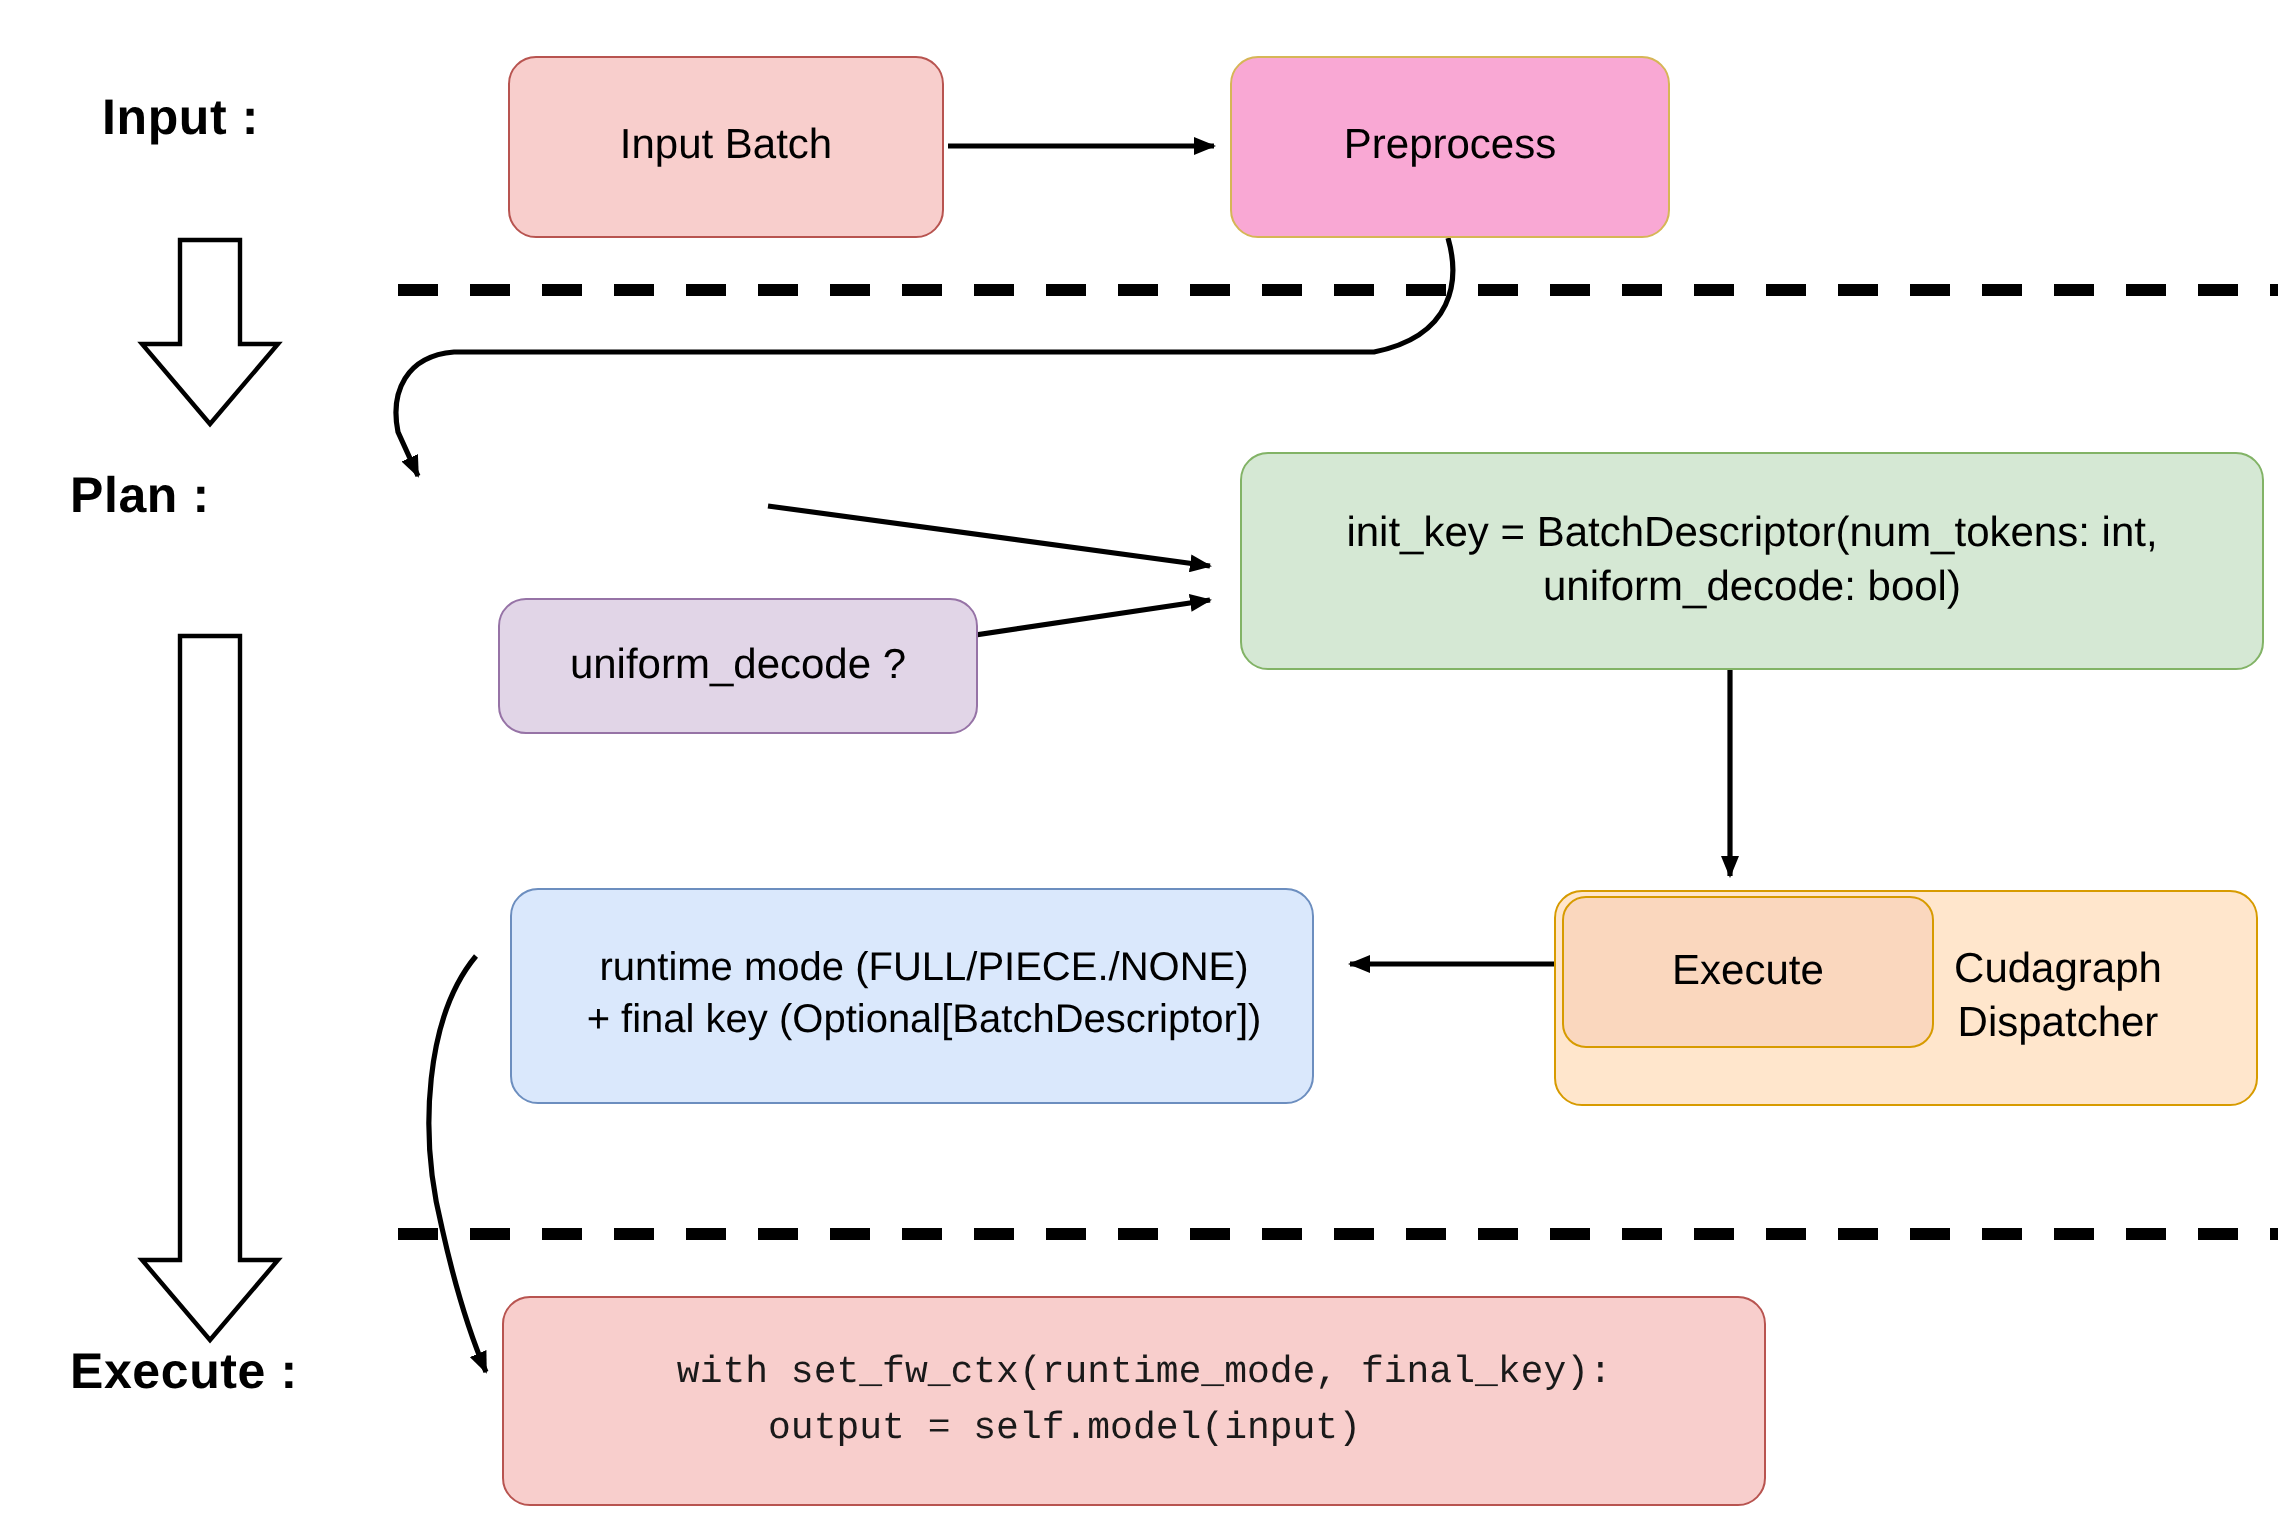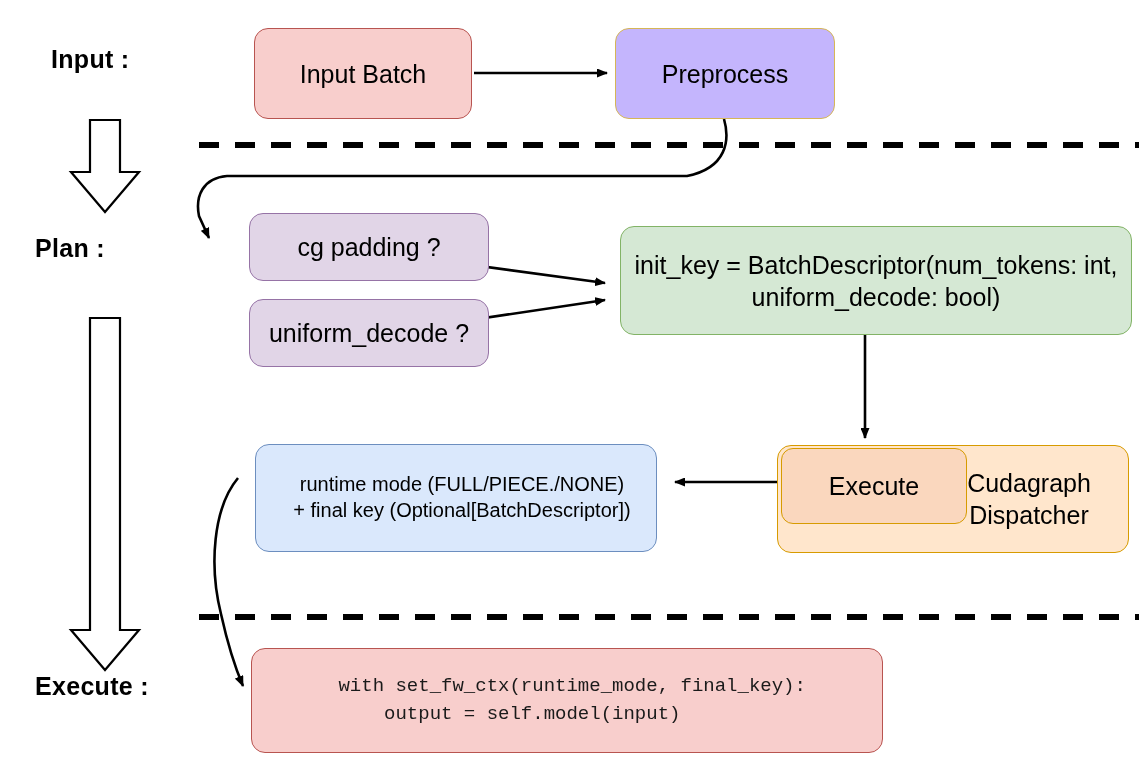--- a/index.html
+++ b/index.html
@@ -35,41 +35,41 @@
   }
   .node {
     position: absolute;
     box-sizing: border-box;
     border-radius: 14px;
     display: flex;
     align-items: center;
     justify-content: center;
     text-align: center;
     font-family: "Liberation Sans", sans-serif;
-    font-size: 25px;
+    font-size: 21px;
     color: #000000;
     line-height: 1.28;
     padding: 4px 8px;
   }
   .node.code {
     font-family: "Liberation Mono", monospace;
     font-size: 19px;
     justify-content: flex-start;
     text-align: left;
     white-space: pre;
     line-height: 1.45;
     padding-left: 18px;
     color: #1a1a1a;
   }
   .node-pink {
     background: #f8cecc;
     border: 1.6px solid #b85450;
   }
   .node-yellow {
-    background: #c4b5fd;
+    background: #f9a8d4;
     border: 1.6px solid #d6b656;
   }
   .node-purple {
     background: #e1d5e7;
     border: 1.6px solid #9673a6;
   }
   .node-green {
     background: #d5e8d4;
     border: 1.6px solid #82b366;
   }
@@ -127,23 +127,20 @@
   <div class="stage-label" style="left:8px; top:672px;">Execute :</div>
 
   <div class="node node-pink" style="left:227px; top:28px; width:218px; height:91px;">
     <span class="txt">Input Batch</span>
   </div>
 
   <div class="node node-yellow" style="left:588px; top:28px; width:220px; height:91px;">
     <span class="txt">Preprocess</span>
   </div>
 
-  <div class="node node-purple" style="left:222px; top:213px; width:240px; height:68px;">
-    <span class="txt">cg padding ?</span>
-  </div>
 
   <div class="node node-purple" style="left:222px; top:299px; width:240px; height:68px;">
     <span class="txt">uniform_decode ?</span>
   </div>
 
   <div class="node node-green" style="left:593px; top:226px; width:512px; height:109px;">
     <div>
       <span class="txt">init_key = BatchDescriptor(num_tokens: int,</span>
       <span class="txt">uniform_decode: bool)</span>
     </div>

